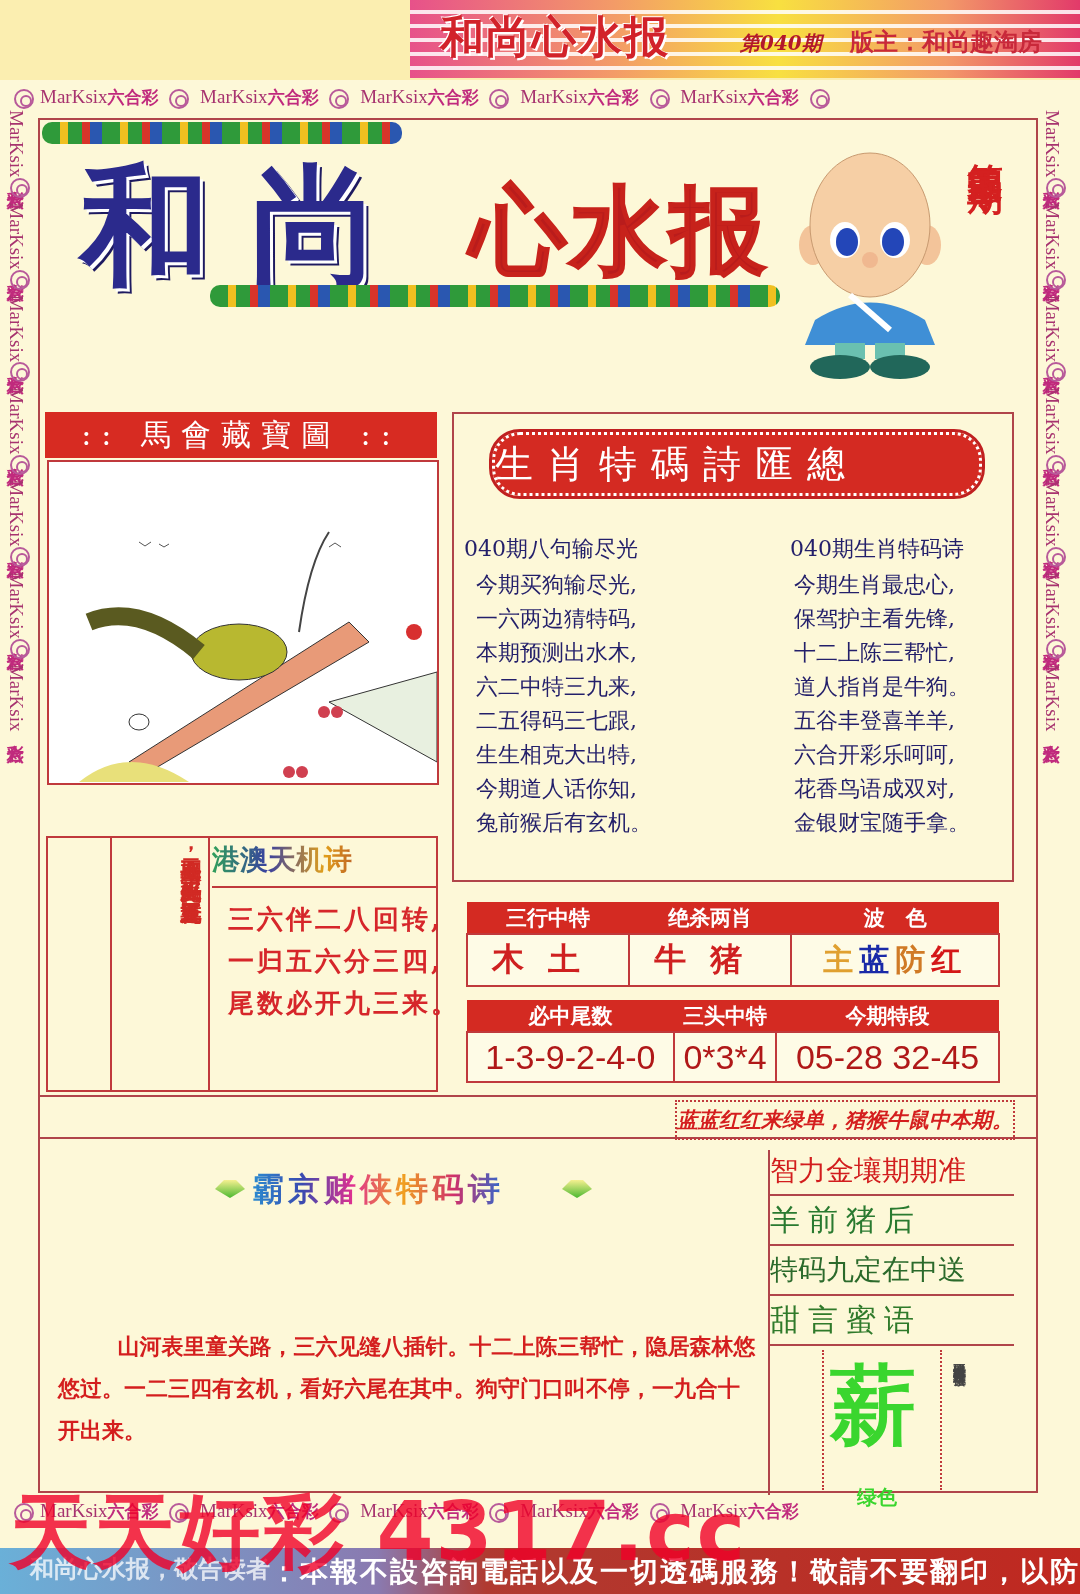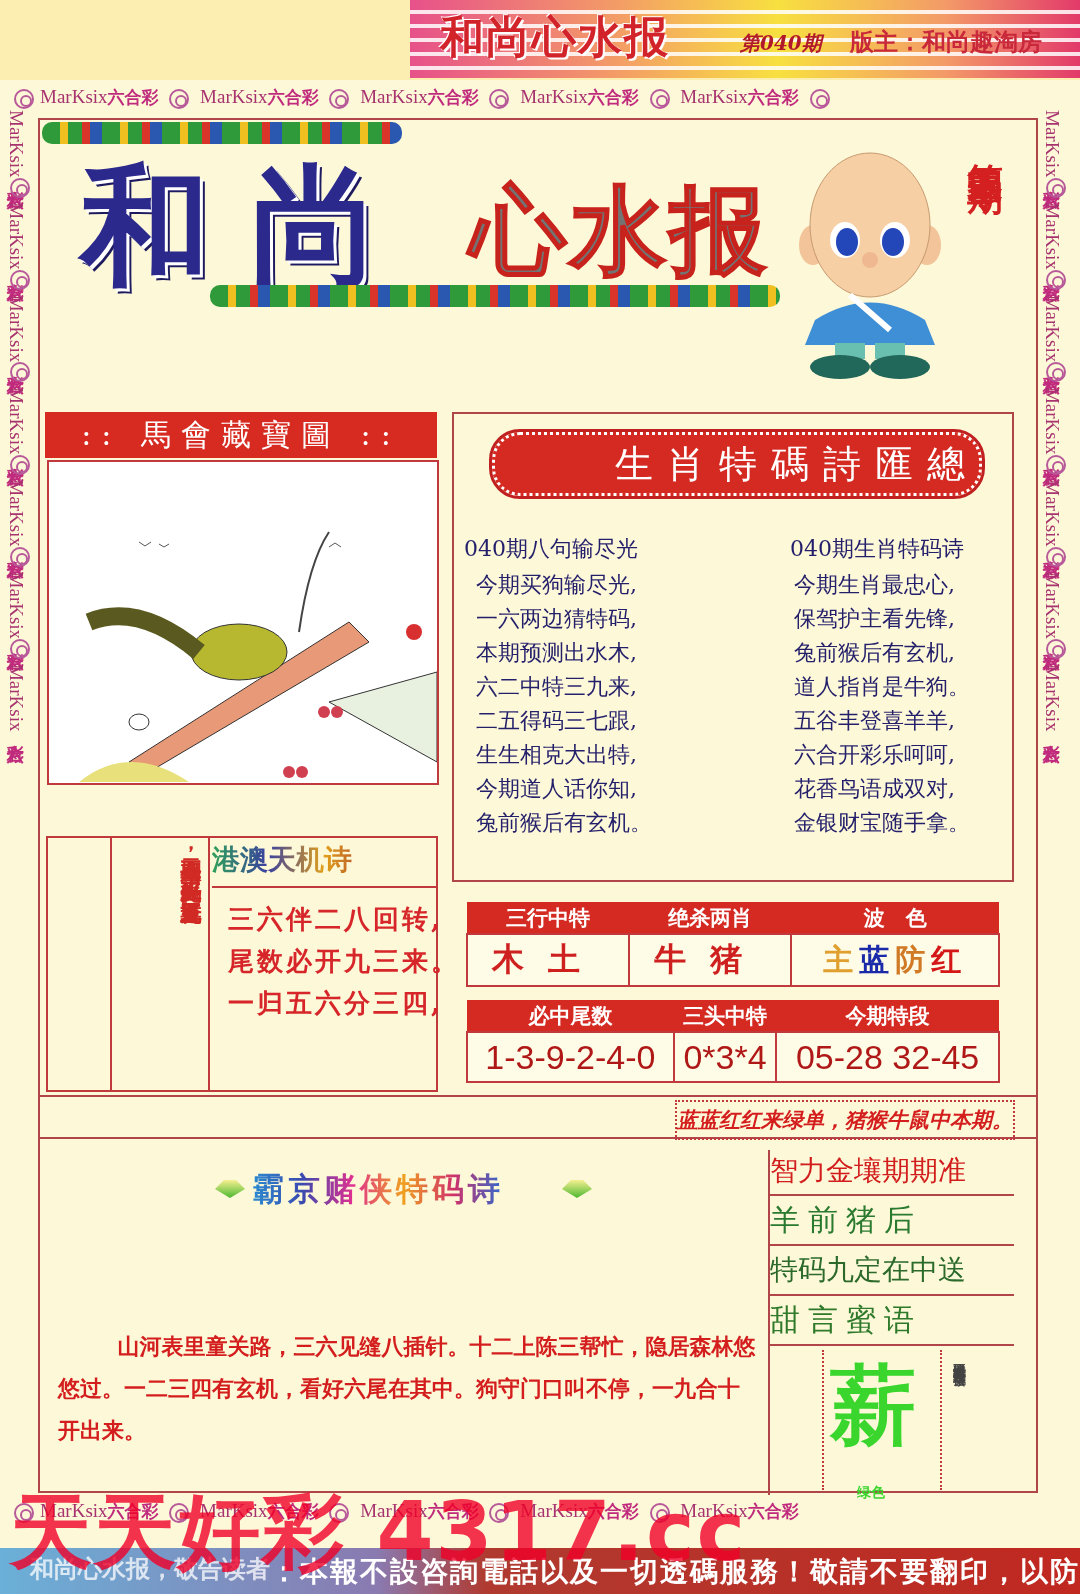--- a/index.html
+++ b/index.html
@@ -22,30 +22,30 @@
 .vside{writing-mode:vertical-rl}
 #mk-left{left:4px;top:110px;height:1380px;overflow:hidden}
 #mk-right{left:1040px;top:110px;height:1380px;overflow:hidden}
 
 #frame{left:38px;top:118px;width:1000px;height:1375px;border:2px solid #b0454a}
 
 #vine-top,#vine-bot{height:22px;background:repeating-linear-gradient(90deg,#2f9a3a 0 18px,#f0c020 18px 26px,#2f9a3a 26px 40px,#d9342a 40px 48px,#2a57b0 48px 60px)}
 #vine-top{left:42px;top:122px;width:360px;border-radius:10px}
 #vine-bot{left:210px;top:285px;width:570px;border-radius:10px}
 #logo-he{left:80px;top:140px;font-size:130px;color:#2b2a8c;font-weight:bold;text-shadow:3px 3px 0 #fff,5px 5px 0 #1e1a60;letter-spacing:40px}
-#logo-xin{left:470px;top:168px;font-size:96px;font-weight:bold;color:#737373;-webkit-text-stroke:2px #c7221b;letter-spacing:4px}
+#logo-xin{left:470px;top:168px;font-size:96px;font-weight:bold;color:#b91c1c;-webkit-text-stroke:2px #c7221b;letter-spacing:4px}
 #issue-vert{left:968px;top:135px;font-size:36px;color:#d42020;font-weight:bold;writing-mode:vertical-rl;letter-spacing:4px;line-height:1}
 
 #monk{left:795px;top:145px;width:150px;height:235px}
 
 #lp-head{left:45px;top:412px;width:392px;height:46px;background:#d72b22;color:#fff;font-size:30px;text-align:center;line-height:46px;letter-spacing:10px}
 #lp-img{left:47px;top:460px;width:392px;height:325px;border:2px solid #c0393c;background:#fff}
 
 #pp-frame{left:452px;top:412px;width:562px;height:470px;border:2px solid #b0454a}
-#pp-title{left:492px;top:432px;width:490px;height:64px;background:#d42a22;border-radius:28px;border:3px dotted #fff;outline:3px solid #c02020;color:#fff;font-size:38px;text-align:right;line-height:58px;letter-spacing:14px}
+#pp-title{left:492px;top:432px;width:490px;height:64px;background:#d42a22;border-radius:28px;border:3px dotted #fff;outline:3px solid #c02020;color:#fff;font-size:38px;text-align:left;line-height:58px;letter-spacing:14px}
 .poem{font-size:22px;color:#231f6a;line-height:34px}
 #poemA-title{left:464px;top:532px}
 #poemA{left:476px;top:568px}
 #poemB-title{left:790px;top:532px}
 #poemB{left:794px;top:568px}
 
 #ll-frame{left:46px;top:836px;width:392px;height:256px;border:2px solid #c0393c}
 #wang{left:62px;top:844px;font-size:30px;font-weight:bold;writing-mode:vertical-rl;line-height:1.1;background:linear-gradient(180deg,#2f9b3a,#3a3fa2,#9b2f9b,#e0961a,#2f9b3a,#a0289a,#2e7a2e);-webkit-background-clip:text;color:transparent}
 #col2{left:110px;top:838px;width:100px;height:252px;border-left:2px solid #c0393c;border-right:2px solid #c0393c;writing-mode:vertical-rl;font-size:21px;color:#d12a24;font-weight:bold;line-height:30px;padding-top:6px;padding-right:2px}
 #tj-title{left:212px;top:838px;width:224px;height:50px;border-bottom:2px solid #c0393c;font-size:28px;text-align:left;line-height:44px;font-weight:bold;background:linear-gradient(90deg,#2fa05a,#3940a0,#e2a01a,#a03030,#38a040);-webkit-background-clip:text;color:transparent}
@@ -70,21 +70,21 @@
 
 #rc{left:768px;top:1150px;width:248px;height:345px;border-left:2px solid #b0454a}
 .rc-row{position:absolute;left:770px;width:244px;text-align:left;font-weight:normal;border-bottom:2px solid #b0454a}
 #rc1{top:1150px;height:46px;font-size:28px;color:#d21d1d;line-height:42px}
 #rc2{top:1196px;height:50px;font-size:30px;color:#2a7a30;line-height:48px;letter-spacing:8px}
 #rc3{top:1246px;height:50px;font-size:28px;color:#2b6a2b;line-height:48px}
 #rc4{top:1296px;height:50px;font-size:30px;color:#2f7a2a;line-height:48px;letter-spacing:8px}
 #xj-label{left:780px;top:1362px;font-size:24px;writing-mode:vertical-rl;font-weight:bold;background:linear-gradient(180deg,#d03060,#2c8a3a,#e09a20);-webkit-background-clip:text;color:transparent;letter-spacing:6px}
 #xj-box{left:822px;top:1350px;width:120px;height:140px;border-left:2px dotted #c0393c;border-right:2px dotted #c0393c}
 #xj-char{left:830px;top:1348px;font-size:86px;color:#3ad62e;font-weight:bold}
-#xj-color{left:857px;top:1484px;font-size:14px;color:#3ad62e;font-weight:bold}
+#xj-color{left:857px;top:1484px;font-size:20px;color:#3ad62e;font-weight:bold}
 #xj-note{left:948px;top:1354px;writing-mode:vertical-rl;font-size:13px;color:#444;line-height:22px;height:138px}
 
 #footer{left:0;top:1548px;width:1080px;height:46px;background:linear-gradient(90deg,#6ab0d8 0,#8a7ab0 35%,#b03a30 45%,#c02820 100%)}
 #footer-text{left:270px;top:1553px;font-size:28px;color:#fff;font-weight:bold;letter-spacing:2px}
 #footer-left{left:30px;top:1553px;font-size:24px;color:#fff;opacity:.75;font-weight:bold}
 #watermark{left:10px;top:1478px;font-size:82px;color:rgba(240,0,40,.8);font-weight:bold;font-family:"DejaVu Sans",sans-serif;letter-spacing:2px}
 </style>
 </head>
 <body>
 
@@ -181,36 +181,36 @@
   <div>六二中特三九来,</div>
   <div>二五得码三七跟,</div>
   <div>生生相克大出特,</div>
   <div>今期道人话你知,</div>
   <div>兔前猴后有玄机。</div>
 </div>
 <div class="abs poem" id="poemB-title">040期生肖特码诗</div>
 <div class="abs poem" id="poemB">
   <div>今期生肖最忠心,</div>
   <div>保驾护主看先锋,</div>
-  <div>兔前猴后有玄机,</div>
+  <div>十二上陈三帮忙,</div>
   <div>道人指肖是牛狗。</div>
   <div>五谷丰登喜羊羊,</div>
   <div>六合开彩乐呵呵,</div>
   <div>花香鸟语成双对,</div>
   <div>金银财宝随手拿。</div>
 </div>
 
 <div class="abs" id="ll-frame"></div>
 <div class="abs" id="wang">黄大仙一语破天机</div>
 <div class="abs" id="col2">今期要出二五八，二三好码先出头，三九重逢喜上好。</div>
 <div class="abs" id="tj-title">港澳天机诗</div>
 <div class="abs" id="tj-poem">
   <div>三六伴二八回转,</div>
+  <div>一归五六分三四,</div>
   <div>尾数必开九三来。</div>
-  <div>一归五六分三四,</div>
 </div>
 
 <table class="tbl" id="t1">
   <tbody>
       <tr>
     <th>三行中特</th>
     <th>绝杀两肖</th>
     <th>波　色</th>
   </tr>
   <tr>

